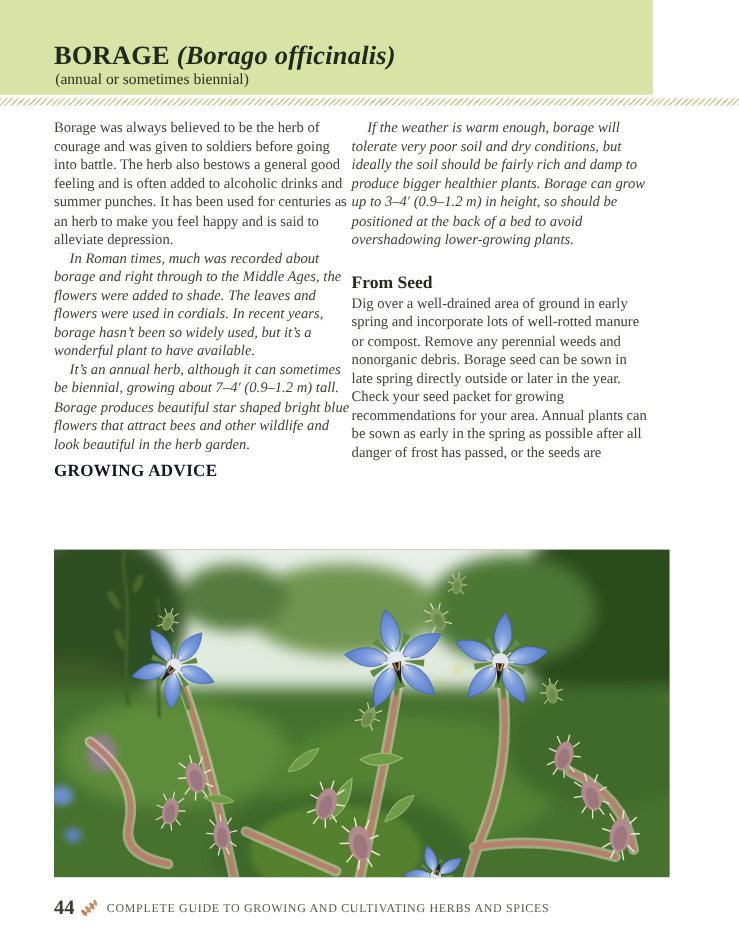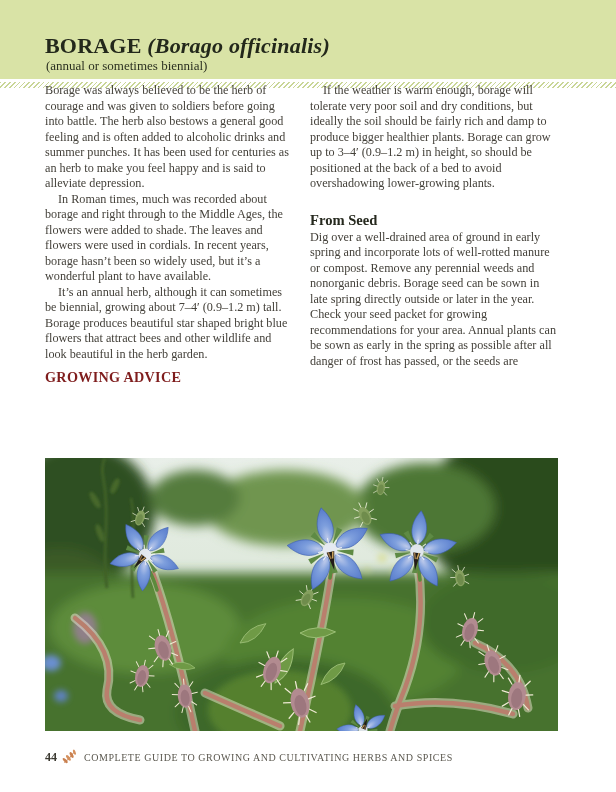--- a/index.html
+++ b/index.html
@@ -1,48 +1,48 @@
 <!DOCTYPE html>
 <html><head>
 <meta charset="utf-8">
 <style>
   html,body{margin:0;padding:0;background:#ffffff;}
   .page{
     position:relative;width:616px;height:792px;background:#ffffff;overflow:hidden;
     font-family:"Liberation Serif", serif;
   }
   
-  .band{position:absolute;top:0;left:0;width:616px;height:79px;background:#d9e3a6;}
+  .band{position:absolute;top:0;left:0;width:544px;height:79px;background:#d9e3a6;}
   .band-inner{position:absolute;left:45px;top:34px;}
   .title{font-size:22px;font-weight:bold;color:#23281b;letter-spacing:.2px;line-height:24px;margin:0;}
   .title .species{font-style:italic;font-weight:bold;}
   .subtitle{font-size:13px;color:#2b3020;margin:1px 0 0 1px;line-height:14px;}
   .hatch{
     position:absolute;top:82px;left:0;width:616px;height:6px;
     background:repeating-linear-gradient(135deg,#c9d697 0 1.2px,#ffffff 1.2px 3.4px);
   }
   
-  .columns{position:absolute;top:83px;left:45px;width:514px;height:361px;display:flex;gap:17px;}
+  .columns{position:absolute;top:99px;left:45px;width:514px;height:361px;display:flex;}
   .col{width:248px;font-size:12.2px;line-height:15.5px;color:#44413a;text-align:left;}
   .col p{margin:0;}
-  .col p.indent{text-indent:13px;}
+  .col p.indent{text-indent:13px;font-style:italic;}
   .h-advice{
-    font-size:14.2px;font-weight:bold;color:#7f1d1d;letter-spacing:.3px;
+    font-size:14.2px;font-weight:bold;color:#0f172a;letter-spacing:.3px;
     margin:7px 0 2px 0;line-height:16px;
   }
   .h-seed{
     font-size:14.6px;font-weight:bold;color:#26291e;
     margin:20px 0 2px 0;line-height:16px;
   }
   
   .photo{position:absolute;top:458px;left:45px;width:513px;height:273px;overflow:hidden;background:#6f9550;}
   .photo svg{display:block;}
   
   .footer{position:absolute;top:747px;left:45px;width:513px;height:20px;display:flex;align-items:center;}
-  .pagenum{font-size:12px;font-weight:bold;color:#3b3931;margin-right:5px;}
+  .pagenum{font-size:17px;font-weight:bold;color:#3b3931;margin-right:5px;}
   .sprig{margin-right:6px;position:relative;top:2px;}
   .running{font-size:10px;letter-spacing:.55px;color:#5b584f;}
 </style>
 </head>
 <body>
 
 <div class="page">
 
   <div class="band">
     <div class="band-inner">

